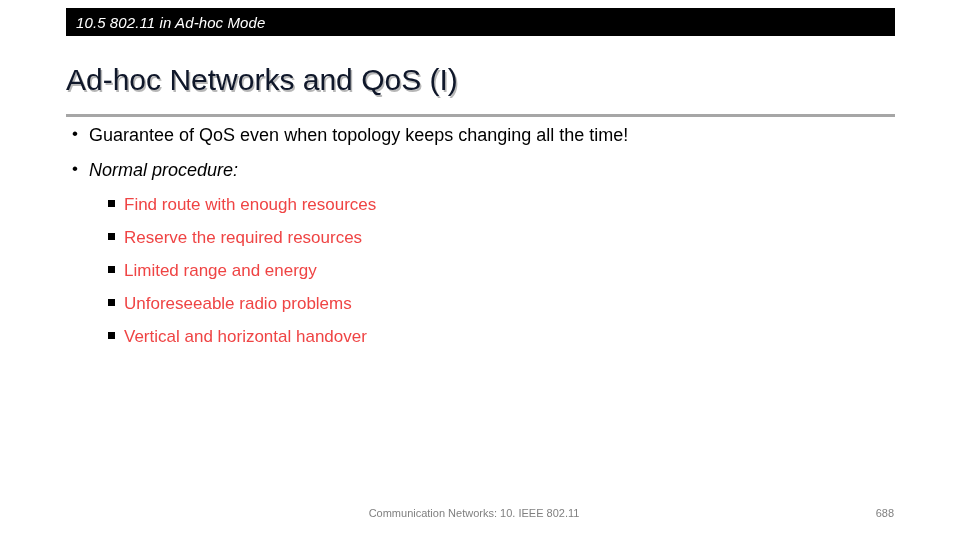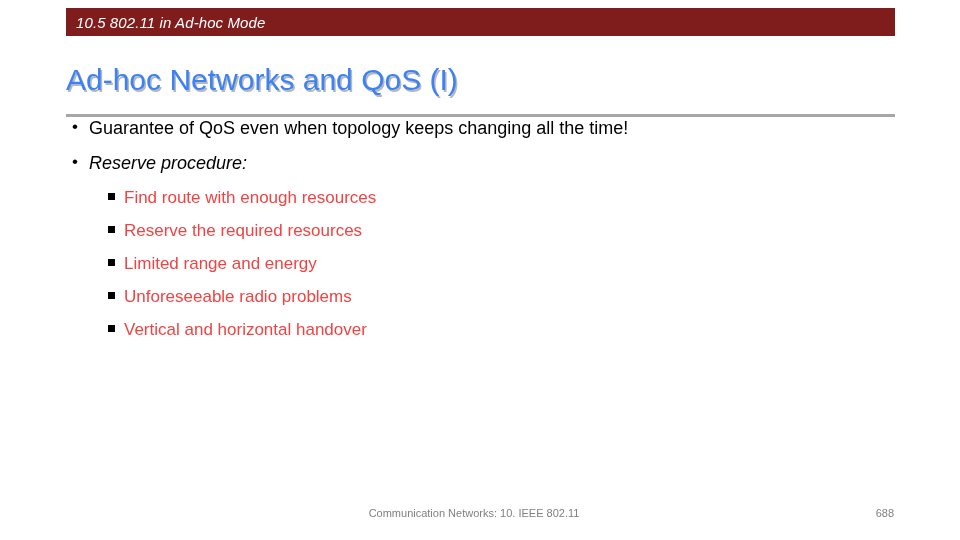--- a/index.html
+++ b/index.html
@@ -20,61 +20,61 @@
     inset: 0;
   }
 
   
   .section-bar {
     position: absolute;
     left: 66px;
     top: 8px;
     width: 829px;
     height: 28px;
-    background: #7f1d1d;
+    background: #000000;
     display: flex;
     align-items: center;
   }
   .section-bar-label {
     color: #ffffff;
     font-style: italic;
     font-size: 15px;
     line-height: 1;
     letter-spacing: 0.1px;
     padding-left: 10px;
     white-space: nowrap;
   }
 
   
   .slide-title {
     position: absolute;
     left: 66px;
     top: 62px;
     font-size: 30px;
     font-weight: 400;
-    color: #3b82f6;
+    color: #0f172a;
     line-height: 1.2;
     white-space: nowrap;
     text-shadow: 1.5px 1.5px 0 rgba(170,170,170,0.85);
   }
 
   .title-rule {
     position: absolute;
     left: 66px;
     top: 114px;
     width: 829px;
     height: 3px;
     background: #a6a6a6;
   }
 
   
   .body {
     position: absolute;
     left: 66px;
-    top: 119px;
+    top: 126px;
     width: 829px;
   }
 
   .lvl1 {
     position: relative;
     padding-left: 23px;
     font-size: 18px;
     color: #000000;
     line-height: 1;
     margin-bottom: 17px;
@@ -151,21 +151,21 @@
 
   <div class="title-rule"></div>
 
   <div class="body">
 
     <div class="lvl1">
       <span class="lvl1-text">Guarantee of QoS even when topology keeps changing all the time!</span>
     </div>
 
     <div class="lvl1 italic">
-      <span class="lvl1-text">Reserve procedure:</span>
+      <span class="lvl1-text">Normal procedure:</span>
     </div>
 
     <div class="sub-group">
       <div class="lvl2">
         <span>Find route with enough resources</span>
       </div>
       <div class="lvl2">
         <span>Reserve the required resources</span>
       </div>
     </div>

